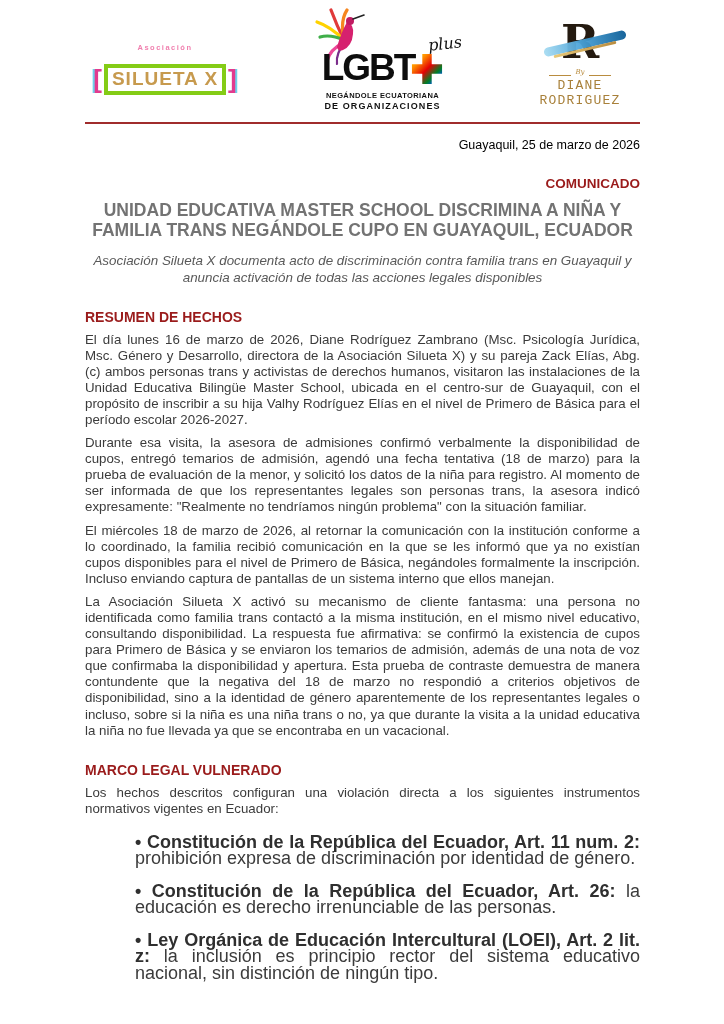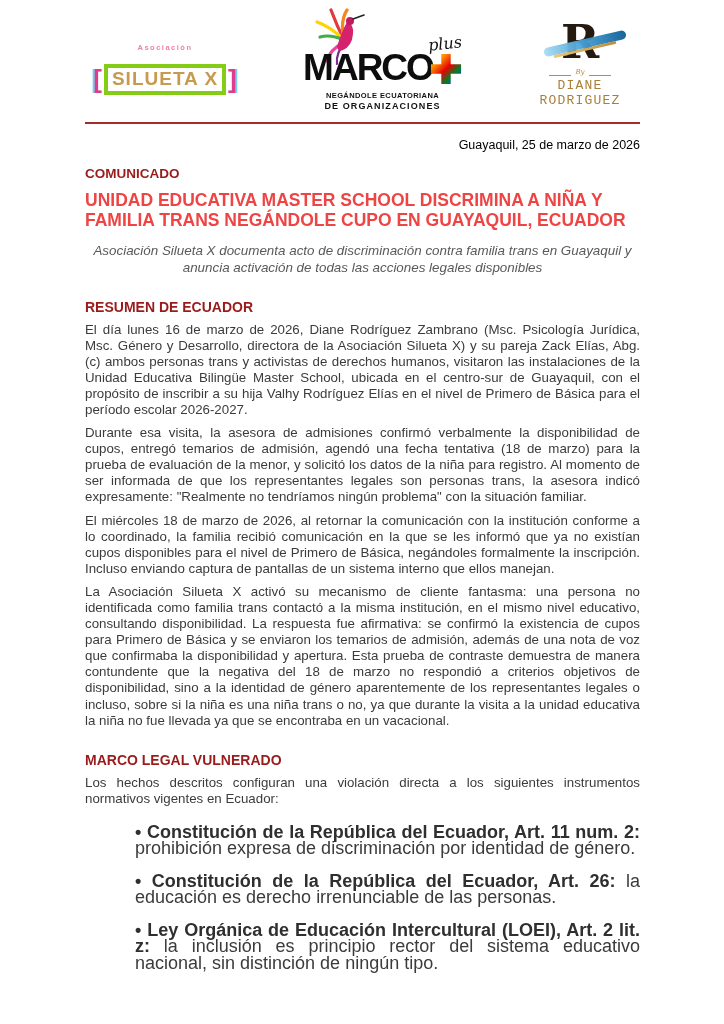--- a/index.html
+++ b/index.html
@@ -54,24 +54,24 @@
     background:linear-gradient(90deg,#e8c878,#b98c3f); border-radius:999px; transform:rotate(-13deg);
   }
   .dr-sep { display:flex; align-items:flex-end; justify-content:center; gap:4px; margin-top:3px; }
   .dr-sep .ln { width:22px; height:1px; background:#b98c3f; }
   .dr-by { font-family:"DejaVu Serif", serif; font-style:italic; font-size:7px; color:#b98c3f; }
   .dr-name { font-family:Liberation Mono, monospace; font-size:13px; color:#a8803a; letter-spacing:1.2px; margin-top:2px; }
 
   
   .rule { height:1.5px; background:#a02c2c; margin-top:10px; }
   .dateline { margin-top:14px; text-align:right; font-size:12.5px; color:#000000; }
-  .kicker { margin-top:14px; text-align:left; font-size:13.5px; font-weight:bold; color:#9a1b1b; }
+  .kicker { margin-top:24px; text-align:right; font-size:13.5px; font-weight:bold; color:#9a1b1b; }
   .headline {
-    margin-top:9px; font-size:17.5px; font-weight:bold;
-    color:#ef4444; line-height:20px;
+    margin-top:9px; text-align:center; font-size:17.5px; font-weight:bold;
+    color:#737373; line-height:20px;
   }
   .deck {
     margin-top:12px; text-align:center; font-style:italic; font-size:13.4px;
     color:#595959; line-height:17px;
   }
   .sec-heading { margin-top:23px; font-size:14px; font-weight:bold; color:#9a1b1b; }
   .body-p {
     margin-top:7px; font-size:13.3px; line-height:16.1px; color:#3b3b3b;
     text-align:justify;
   }
@@ -105,21 +105,21 @@
           <path d="M30 32 C20 22 12 17 3 14" stroke="#ffd200"></path>
           <path d="M30 32 C21 28 13 27 6 29" stroke="#3fae49"></path>
           <path d="M29 35 C21 39 15 45 13 53" stroke="#ec4899"></path>
           <path d="M31 34 C25 42 22 48 23 56" stroke="#7b2d8b" stroke-width="2.2"></path>
         </g>
         <path d="M33 14 q7 2 6 12 q-1 12 -10 16 q-5 2 -6 -3 q4 -14 10 -25z" fill="#d6216e"></path>
         <circle cx="36" cy="13" r="4" fill="#c01b62"></circle>
         <path d="M39 11 L50 7" stroke="#222" stroke-width="1.6" stroke-linecap="round"></path>
       </svg>
       <div class="lgbt-row">
-        <span class="lgbt-word">MARCO</span><svg class="plus-svg" width="32" height="32" viewBox="0 0 34 34">
+        <span class="lgbt-word">LGBT</span><svg class="plus-svg" width="32" height="32" viewBox="0 0 34 34">
           <defs>
             <linearGradient id="rg" x1="0" y1="0" x2="1" y2="1">
               <stop offset="0" stop-color="#ffed00"></stop>
               <stop offset="0.25" stop-color="#ff8c00"></stop>
               <stop offset="0.5" stop-color="#e40303"></stop>
               <stop offset="0.72" stop-color="#008026"></stop>
               <stop offset="0.88" stop-color="#004dff"></stop>
               <stop offset="1" stop-color="#750787"></stop>
             </linearGradient>
           </defs>
@@ -150,21 +150,21 @@
   <div class="rule"></div>
 
   <div class="dateline">Guayaquil, 25 de marzo de 2026</div>
 
   <div class="kicker">COMUNICADO</div>
 
   <h1 class="headline">UNIDAD EDUCATIVA MASTER SCHOOL DISCRIMINA A NIÑA Y FAMILIA TRANS NEGÁNDOLE CUPO EN GUAYAQUIL, ECUADOR</h1>
 
   <div class="deck">Asociación Silueta X documenta acto de discriminación contra familia trans en Guayaquil y anuncia activación de todas las acciones legales disponibles</div>
 
-  <h2 class="sec-heading">RESUMEN DE ECUADOR</h2>
+  <h2 class="sec-heading">RESUMEN DE HECHOS</h2>
 
   <p class="body-p">El día lunes 16 de marzo de 2026, Diane Rodríguez Zambrano (Msc. Psicología Jurídica, Msc. Género y Desarrollo, directora de la Asociación Silueta X) y su pareja Zack Elías, Abg. (c) ambos personas trans y activistas de derechos humanos, visitaron las instalaciones de la Unidad Educativa Bilingüe Master School, ubicada en el centro-sur de Guayaquil, con el propósito de inscribir a su hija Valhy Rodríguez Elías en el nivel de Primero de Básica para el período escolar 2026-2027.</p>
   <p class="body-p">Durante esa visita, la asesora de admisiones confirmó verbalmente la disponibilidad de cupos, entregó temarios de admisión, agendó una fecha tentativa (18 de marzo) para la prueba de evaluación de la menor, y solicitó los datos de la niña para registro. Al momento de ser informada de que los representantes legales son personas trans, la asesora indicó expresamente: "Realmente no tendríamos ningún problema" con la situación familiar.</p>
   <p class="body-p">El miércoles 18 de marzo de 2026, al retornar la comunicación con la institución conforme a lo coordinado, la familia recibió comunicación en la que se les informó que ya no existían cupos disponibles para el nivel de Primero de Básica, negándoles formalmente la inscripción. Incluso enviando captura de pantallas de un sistema interno que ellos manejan.</p>
   <p class="body-p">La Asociación Silueta X activó su mecanismo de cliente fantasma: una persona no identificada como familia trans contactó a la misma institución, en el mismo nivel educativo, consultando disponibilidad. La respuesta fue afirmativa: se confirmó la existencia de cupos para Primero de Básica y se enviaron los temarios de admisión, además de una nota de voz que confirmaba la disponibilidad y apertura. Esta prueba de contraste demuestra de manera contundente que la negativa del 18 de marzo no respondió a criterios objetivos de disponibilidad, sino a la identidad de género aparentemente de los representantes legales o incluso, sobre si la niña es una niña trans o no, ya que durante la visita a la unidad educativa la niña no fue llevada ya que se encontraba en un vacacional.</p>
 
   <h2 class="sec-heading">MARCO LEGAL VULNERADO</h2>
 
   <p class="body-p">Los hechos descritos configuran una violación directa a los siguientes instrumentos normativos vigentes en Ecuador:</p>
 

